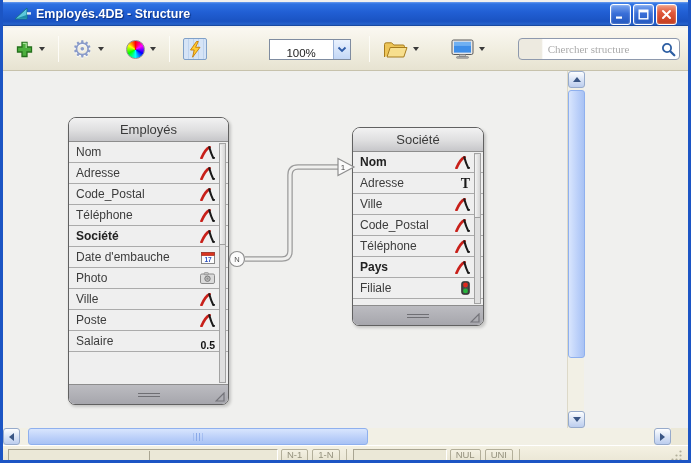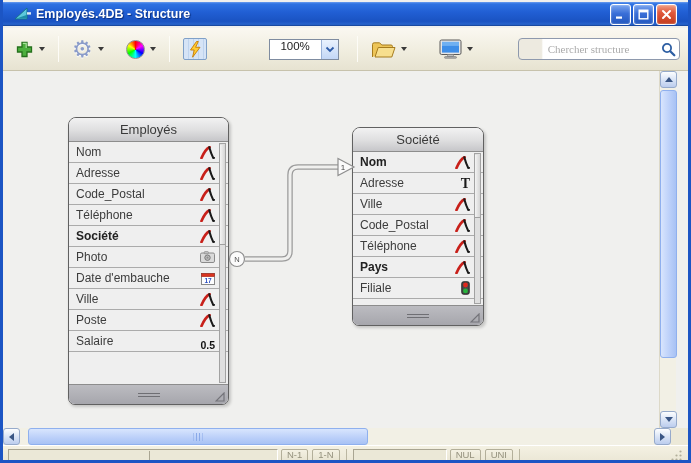--- a/index.html
+++ b/index.html
@@ -18,33 +18,33 @@
   .toolbar{height:43px;display:flex;align-items:center;padding:0 8px;
     background:linear-gradient(180deg,#FAF8F1 0%,#F0EDDF 55%,#E7E3D1 100%);border-bottom:1px solid #C7C2AC;}
   .tb-btn{display:flex;align-items:center;padding:3px 4px;border-radius:3px;}
   .caret{width:0;height:0;border-left:3.5px solid transparent;border-right:3.5px solid transparent;border-top:4px solid #3A3A3A;margin-left:5px;}
   .tb-sep{width:1px;height:26px;background:#C8C3AE;border-right:1px solid #FDFCF7;margin:0 9px;}
   .gear-glyph{font-size:23px;line-height:20px;color:#8B9CC9;text-shadow:0 1px 1px #fff;}
   .color-wheel{width:19px;height:19px;border-radius:50%;border:1px solid #909090;
     background:conic-gradient(#f00,#f0f,#00f,#0ff,#0f0,#ff0,#f00);}
   .bolt-btn{width:24px;height:22px;border:1px solid #7FA0C8;border-radius:2px;display:flex;align-items:center;justify-content:center;
     background:repeating-linear-gradient(90deg,#D6E4F6 0 4px,#BFD4EE 4px 5px),repeating-linear-gradient(180deg,#D6E4F6 0 4px,#BFD4EE 4px 5px);}
-  .zoom-combo{display:flex;align-items:flex-start;width:70px;height:21px;border:1px solid #7F8CA0;background:#fff;margin:0 4px;}
+  .zoom-combo{display:flex;align-items:flex-end;width:82px;height:21px;border:1px solid #7F8CA0;background:#fff;margin:0 4px;}
   .zoom-value{flex:1;text-align:center;font-size:11.5px;color:#222;}
   .zoom-arrow{width:17px;height:100%;display:flex;align-items:center;justify-content:center;border-left:1px solid #9AB2D8;
     background:linear-gradient(180deg,#EAF2FE 0%,#C3D7F6 100%);}
   .search-box{margin-left:auto;display:flex;align-items:center;width:162px;height:22px;border:1px solid #8E99AD;border-radius:4px;
     background:linear-gradient(90deg,#EDEAE0 0%,#EDEAE0 14%,#FFFFFF 15%);overflow:hidden;}
   .search-box input{flex:1;border:none;outline:none;background:transparent;font-size:11px;color:#444;text-align:center;
     font-family:Liberation Serif, serif;}
   .search-box input::placeholder{color:#ABABAB;}
   .search-btn{width:24px;display:flex;align-items:center;justify-content:center;}
   
   .main-row{display:flex;height:357px;}
-  .canvas{position:relative;width:656px;height:357px;background:#F0F0EE;overflow:hidden;}
+  .canvas{position:relative;width:564px;height:357px;background:#F0F0EE;overflow:hidden;}
   .relation-svg{position:absolute;left:0;top:0;z-index:3;pointer-events:none;}
   
   .db-table{position:absolute;background:#EFEFEF;border:1.5px solid #616161;border-radius:8px 8px 7px 7px;
     box-shadow:inset 0 0 0 1px #FFFFFF,1.5px 2px 3px rgba(0,0,0,.18);display:flex;flex-direction:column;z-index:2;overflow:hidden;}
   .tbl-0{left:65px;top:46px;width:161px;height:288px;}
   .tbl-1{left:349px;top:56px;width:132px;height:199px;}
   .tbl-title{height:24px;line-height:23px;text-align:center;font-size:13px;color:#3A3A3A;
     background:linear-gradient(180deg,#F2F2F2 0%,#DEDEDF 55%,#C6C6C9 100%);border-bottom:1px solid #8D8D8D;}
   .tbl-body{flex:1;display:flex;flex-direction:column;position:relative;padding-right:0;}
   .tbl-row{height:21px;display:flex;align-items:center;border-bottom:1px solid #ABABAB;background:#EFEFEF;padding-left:7px;}
@@ -240,37 +240,37 @@
               <span class="f-label">Société</span>
               <span class="f-icon">
                 <svg width="15" height="13" viewBox="0 0 15 13">
       <path d="M1.5 12 C4 6 6.6 2.6 9.6 1.2" fill="none" stroke="#C8201A" stroke-width="2.7" stroke-linecap="round"></path>
       <path d="M9.3 1.2 C10.2 4.5 11.6 8.6 13 11.4" fill="none" stroke="#1A1A1A" stroke-width="2.1" stroke-linecap="round"></path>
       <path d="M12.7 11.6 C13.3 12.4 14.1 12.3 14.5 11.9" fill="none" stroke="#1A1A1A" stroke-width="1.5" stroke-linecap="round"></path>
                 </svg>
               </span>
             </div>
             <div class="tbl-row">
+              <span class="f-label">Date d'embauche</span>
+              <span class="f-icon">
+                <svg width="14" height="13" viewBox="0 0 14 13">
+      <rect x="0.5" y="1.5" width="13" height="11" fill="#FDFDFD" stroke="#888"></rect>
+      <rect x="0.5" y="1.5" width="13" height="3.2" fill="#D93420" stroke="#982014" stroke-width="0.5"></rect>
+      <text x="7" y="11" font-size="6.5" font-weight="bold" fill="#2B4FC0" text-anchor="middle" font-family="Liberation Sans, sans-serif">17</text>
+                </svg>
+              </span>
+            </div>
+            <div class="tbl-row">
               <span class="f-label">Photo</span>
               <span class="f-icon">
                 <svg width="15" height="12" viewBox="0 0 15 12">
       <rect x="0.5" y="2" width="14" height="9.5" rx="1.4" fill="#DADADA" stroke="#8A8A8A"></rect>
       <rect x="4.2" y="0.6" width="4.2" height="2.2" rx="0.8" fill="#C4C4C4" stroke="#8A8A8A" stroke-width="0.7"></rect>
       <circle cx="7.5" cy="6.7" r="2.7" fill="#BFBFBF" stroke="#777"></circle>
       <circle cx="7.5" cy="6.7" r="1.1" fill="#8E8E8E"></circle>
-                </svg>
-              </span>
-            </div>
-            <div class="tbl-row">
-              <span class="f-label">Date d'embauche</span>
-              <span class="f-icon">
-                <svg width="14" height="13" viewBox="0 0 14 13">
-      <rect x="0.5" y="1.5" width="13" height="11" fill="#FDFDFD" stroke="#888"></rect>
-      <rect x="0.5" y="1.5" width="13" height="3.2" fill="#D93420" stroke="#982014" stroke-width="0.5"></rect>
-      <text x="7" y="11" font-size="6.5" font-weight="bold" fill="#2B4FC0" text-anchor="middle" font-family="Liberation Sans, sans-serif">17</text>
                 </svg>
               </span>
             </div>
             <div class="tbl-row">
               <span class="f-label">Ville</span>
               <span class="f-icon">
                 <svg width="15" height="13" viewBox="0 0 15 13">
       <path d="M1.5 12 C4 6 6.6 2.6 9.6 1.2" fill="none" stroke="#C8201A" stroke-width="2.7" stroke-linecap="round"></path>
       <path d="M9.3 1.2 C10.2 4.5 11.6 8.6 13 11.4" fill="none" stroke="#1A1A1A" stroke-width="2.1" stroke-linecap="round"></path>
       <path d="M12.7 11.6 C13.3 12.4 14.1 12.3 14.5 11.9" fill="none" stroke="#1A1A1A" stroke-width="1.5" stroke-linecap="round"></path>

